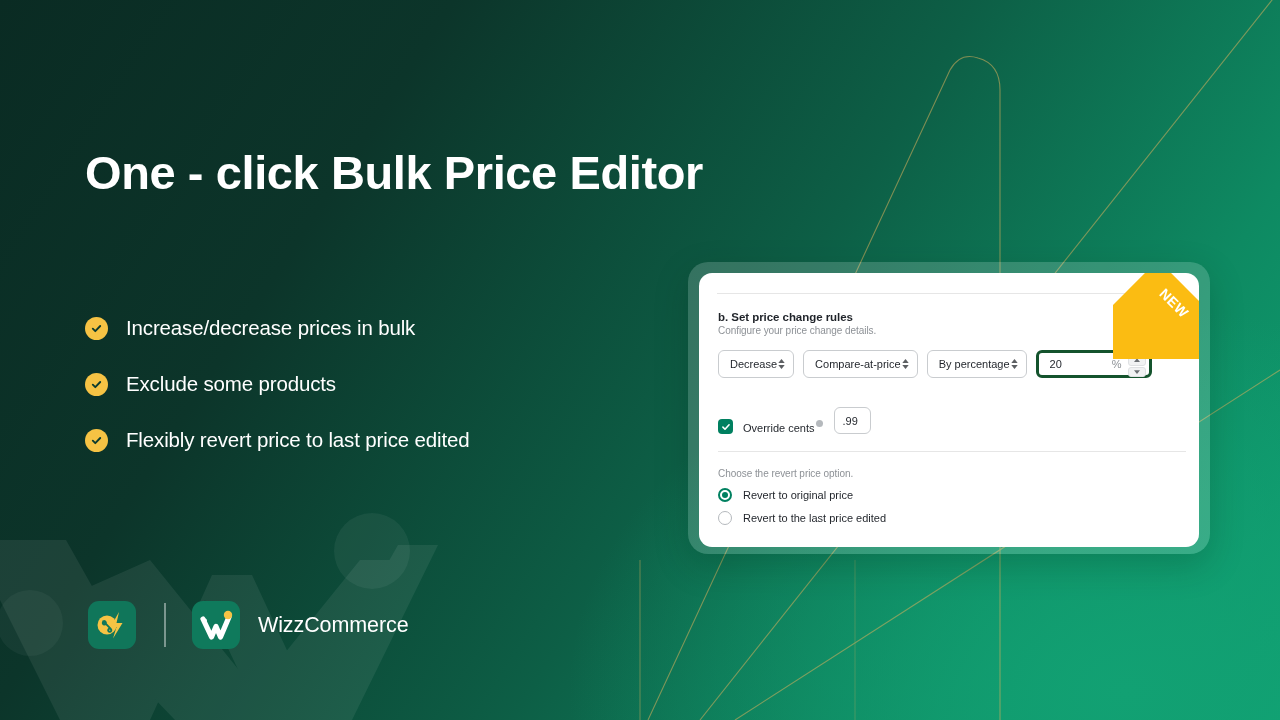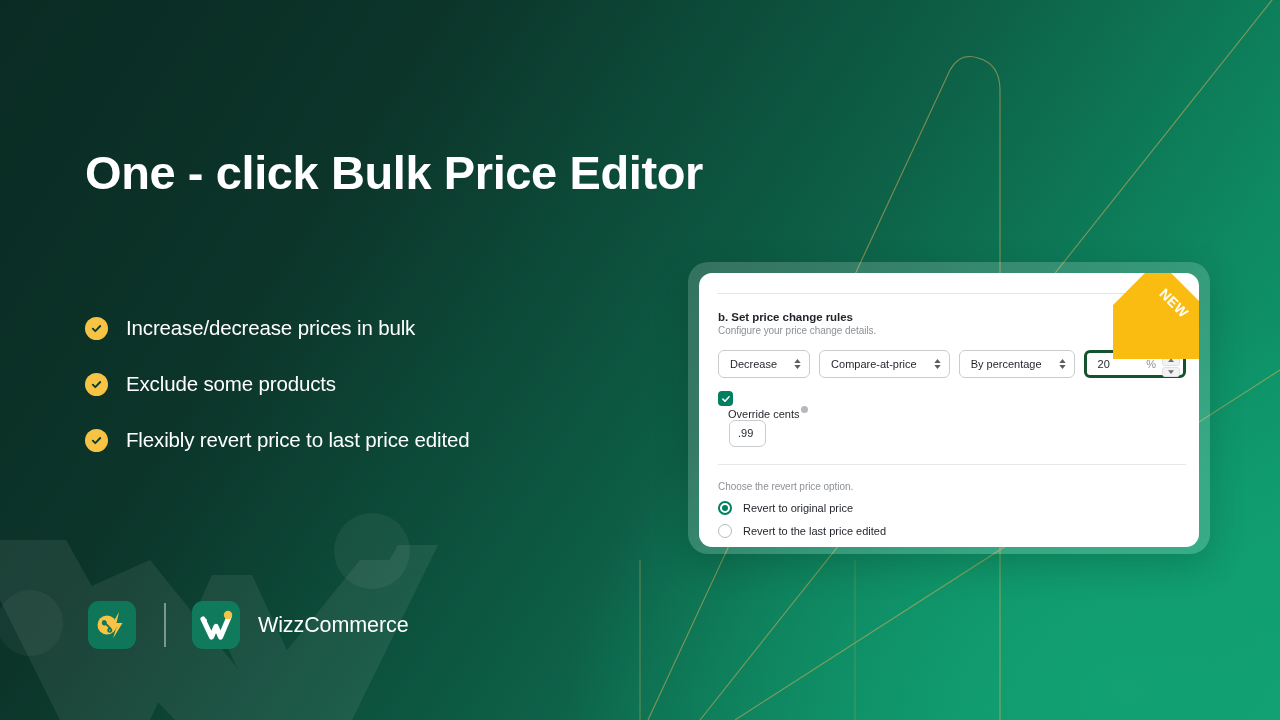--- a/index.html
+++ b/index.html
@@ -181,21 +181,21 @@
     height: 28px;
     border: 1px solid #c9cccf;
     border-radius: 6px;
     background: #ffffff;
     display: flex;
     align-items: center;
     padding: 0 8px 0 11px;
     font-size: 11px;
     color: #1f2329;
     white-space: nowrap;
-    gap: 17px;
+    gap: 1px;
   }
   .caret {
     display: flex;
     flex-direction: column;
     gap: 2px;
     align-items: center;
     flex: 0 0 auto;
   }
 
   .num-field {
@@ -232,23 +232,22 @@
     background: #f1f2f3;
     border: 1px solid #dfe1e3;
     border-radius: 3px;
     display: flex;
     align-items: center;
     justify-content: center;
   }
 
   .cents-row {
     display: flex;
-    align-items: flex-start;
-    margin-top: 13px;
-    flex-direction: column;
+    align-items: flex-end;
+    margin-top: 29px;
   }
   .checkbox {
     width: 15px;
     height: 15px;
     border-radius: 4px;
     background: #008060;
     display: flex;
     align-items: center;
     justify-content: center;
     flex: 0 0 auto;

